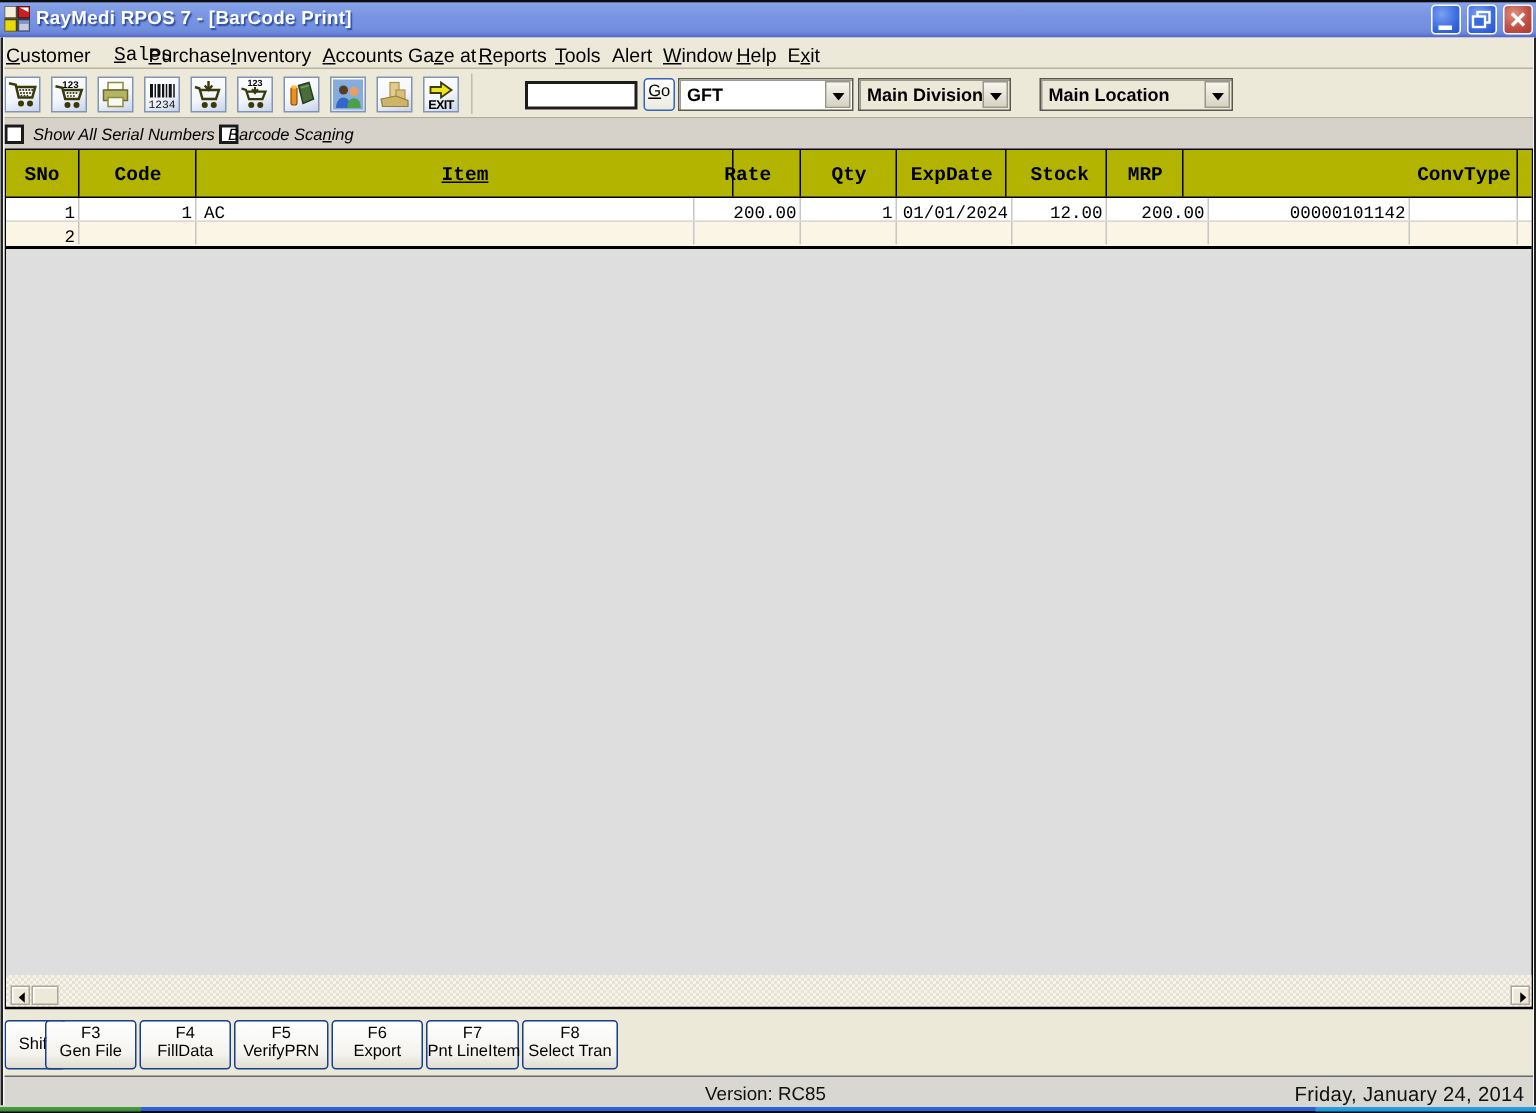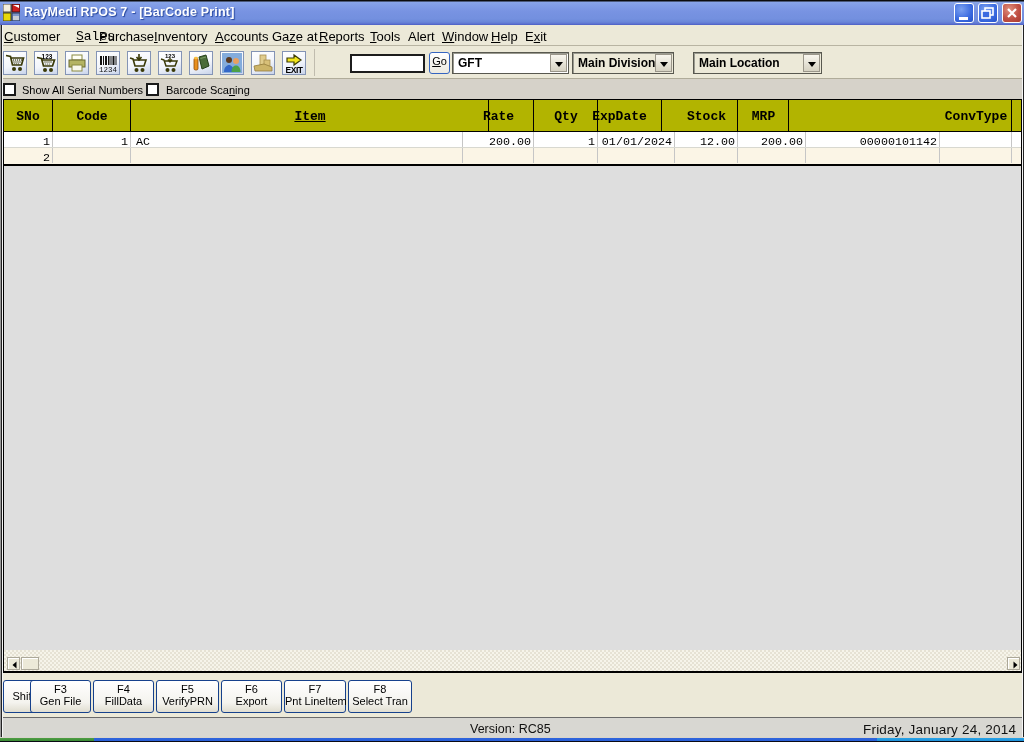--- a/index.html
+++ b/index.html
@@ -21,21 +21,21 @@
 #toolbar{left:0;top:45px;width:1024px;height:34px;background:#ece9d8;border-top:1px solid #b8b4a2;border-bottom:1px solid #b0ac9a;}
 .tbtn{position:absolute;top:5px;width:24px;height:24px;border:1px solid #8494b5;background:linear-gradient(160deg,#ffffff 0%,#f2f5fb 55%,#c9d4ea 100%);}
 #tsep{left:314px;top:49px;width:1px;height:27px;background:#c0bcae;}
 #srch{left:350px;top:54px;width:75px;height:19px;background:#fff;border:2px solid #1c1c1c;}
 #gobtn{left:429px;top:52px;width:21px;height:22px;border:1.5px solid #3565c0;border-radius:3px;background:linear-gradient(180deg,#ffffff,#eceadf);font-size:11px;text-align:center;line-height:17px;color:#000;}
 .combo{position:absolute;top:52px;height:22px;border:1px solid #58584f;box-shadow:inset 1px 1px 0 #9a9a90;font-weight:bold;font-size:12px;}
 .combo .ctext{position:absolute;left:5px;top:3px;}
 .carr{position:absolute;right:1px;top:1px;bottom:1px;width:17px;background:linear-gradient(180deg,#f8f6ee,#d6d2c2);border:1px solid #9a968a;}
 .carr:after{content:"";position:absolute;left:4px;top:7px;border-left:4px solid transparent;border-right:4px solid transparent;border-top:5px solid #000;}
 
-#cbstrip{left:0;top:79px;width:1024px;height:20px;background:#d6d2c9;}
+#cbstrip{left:0;top:79px;width:1024px;height:20px;background:#d6d2c9;font-style:italic;}
 .cb{position:absolute;top:4px;width:13px;height:13px;background:#fff;border:2px solid #1a1a1a;}
 .cblab{position:absolute;top:5px;font-size:11px;color:#000;}
 #notebox{left:255px;top:2px;width:765px;height:17px;background:#cfe8e2;border:1px solid #000;font-family:"Liberation Mono",monospace;font-size:10.5px;line-height:15px;padding-left:6px;color:#000;white-space:pre;}
 
 #grid{left:3px;top:99px;width:1019px;height:574px;border:1px solid #000;border-bottom:2px solid #000;background:#dedede;}
 #ghead{position:absolute;left:0;top:0;width:1017px;height:32px;background:#b2b400;border-bottom:1px solid #000;}
 .hc{position:absolute;top:0;height:31px;border-right:1px solid #000;font-family:"Liberation Mono",monospace;font-weight:bold;font-size:13px;text-align:center;line-height:34px;color:#000;}
 .drow{position:absolute;left:0;width:1017px;height:16px;}
 .dc{position:absolute;top:0;height:15px;border-right:1px solid #c6c6c6;font-family:"Liberation Mono",monospace;font-size:11.7px;line-height:15px;padding-top:3px;color:#000;white-space:pre;}
 .r{text-align:right;padding-right:2px;}
@@ -226,31 +226,31 @@
   </div>
 <div class="abs combo" style="left:677px;width:129px;background:#ece9d8;margin-left:16px;">
     <span class="ctext">Main Location</span>
     <span class="carr"></span>
   </div>
 
 <div class="abs" id="cbstrip">
 <span class="cb" style="left:3px;"></span>
 <span class="cblab" style="left:22px;">Show All Serial Numbers</span>
 <span class="cb" style="left:146px;"></span>
-<span class="cblab" style="left:166px;">Barcode Sca<span class="u">n</span>ing</span>
+<span class="cblab" style="left:152px;">Barcode Sca<span class="u">n</span>ing</span>
 </div>
 
 <div class="abs" id="grid">
 <div id="ghead">
 <div class="hc" style="left:0px;width:49px;">SNo</div>
 <div class="hc" style="left:50px;width:77px;">Code</div>
 <div class="hc" style="left:128px;width:357px;text-decoration:underline;">Item</div>
 <div class="hc" style="left:460px;width:70px;">Rate</div>
 <div class="hc" style="left:531px;width:63px;">Qty</div>
-<div class="hc" style="left:574px;width:84px;">ExpDate</div>
+<div class="hc" style="left:595px;width:72px;">ExpDate</div>
 <div class="hc" style="left:672px;width:62px;">Stock</div>
 <div class="hc" style="left:735px;width:50px;">MRP</div>
 <div class="hc" style="left:937px;width:71px;">ConvType</div>
 <div class="hc" style="left:1009px;width:8px;border-right:none;"></div>
 </div>
 <div class="drow" style="top:32px;background:#fff;height:15px;">
 <div class="dc r" style="left:0px;width:49px;">1</div>
 <div class="dc r" style="left:50px;width:77px;">1</div>
 <div class="dc" style="left:128px;width:331px;padding-left:4px;">AC</div>
 <div class="dc r" style="left:460px;width:70px;">200.00</div>

